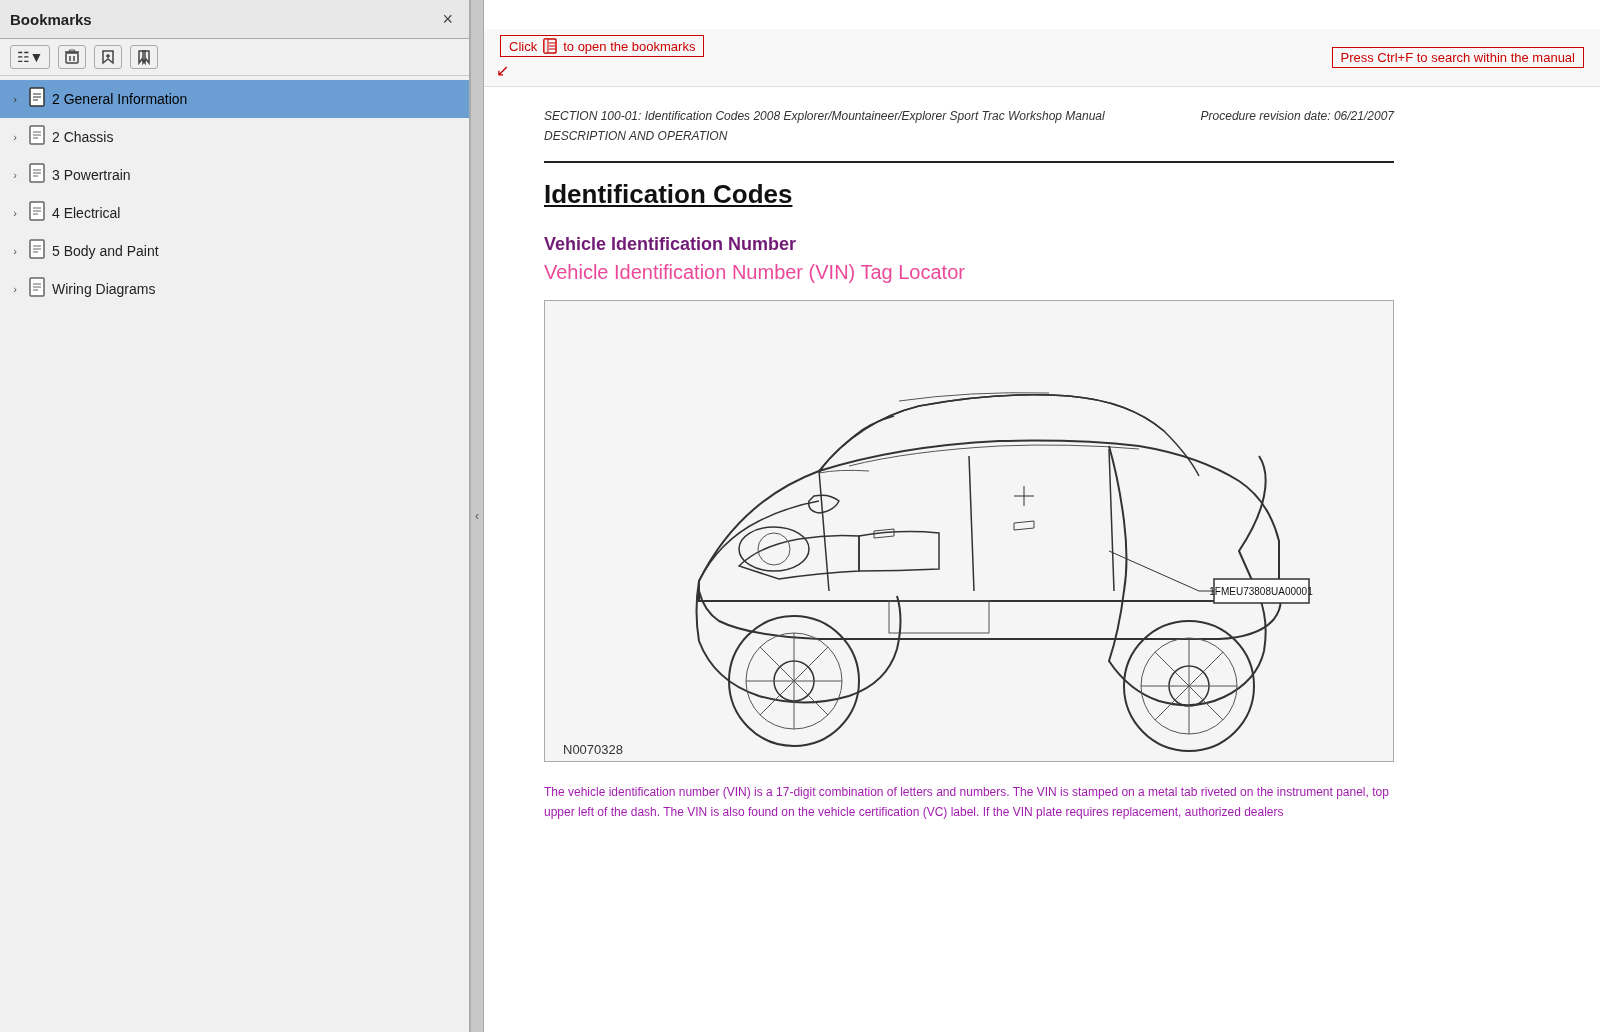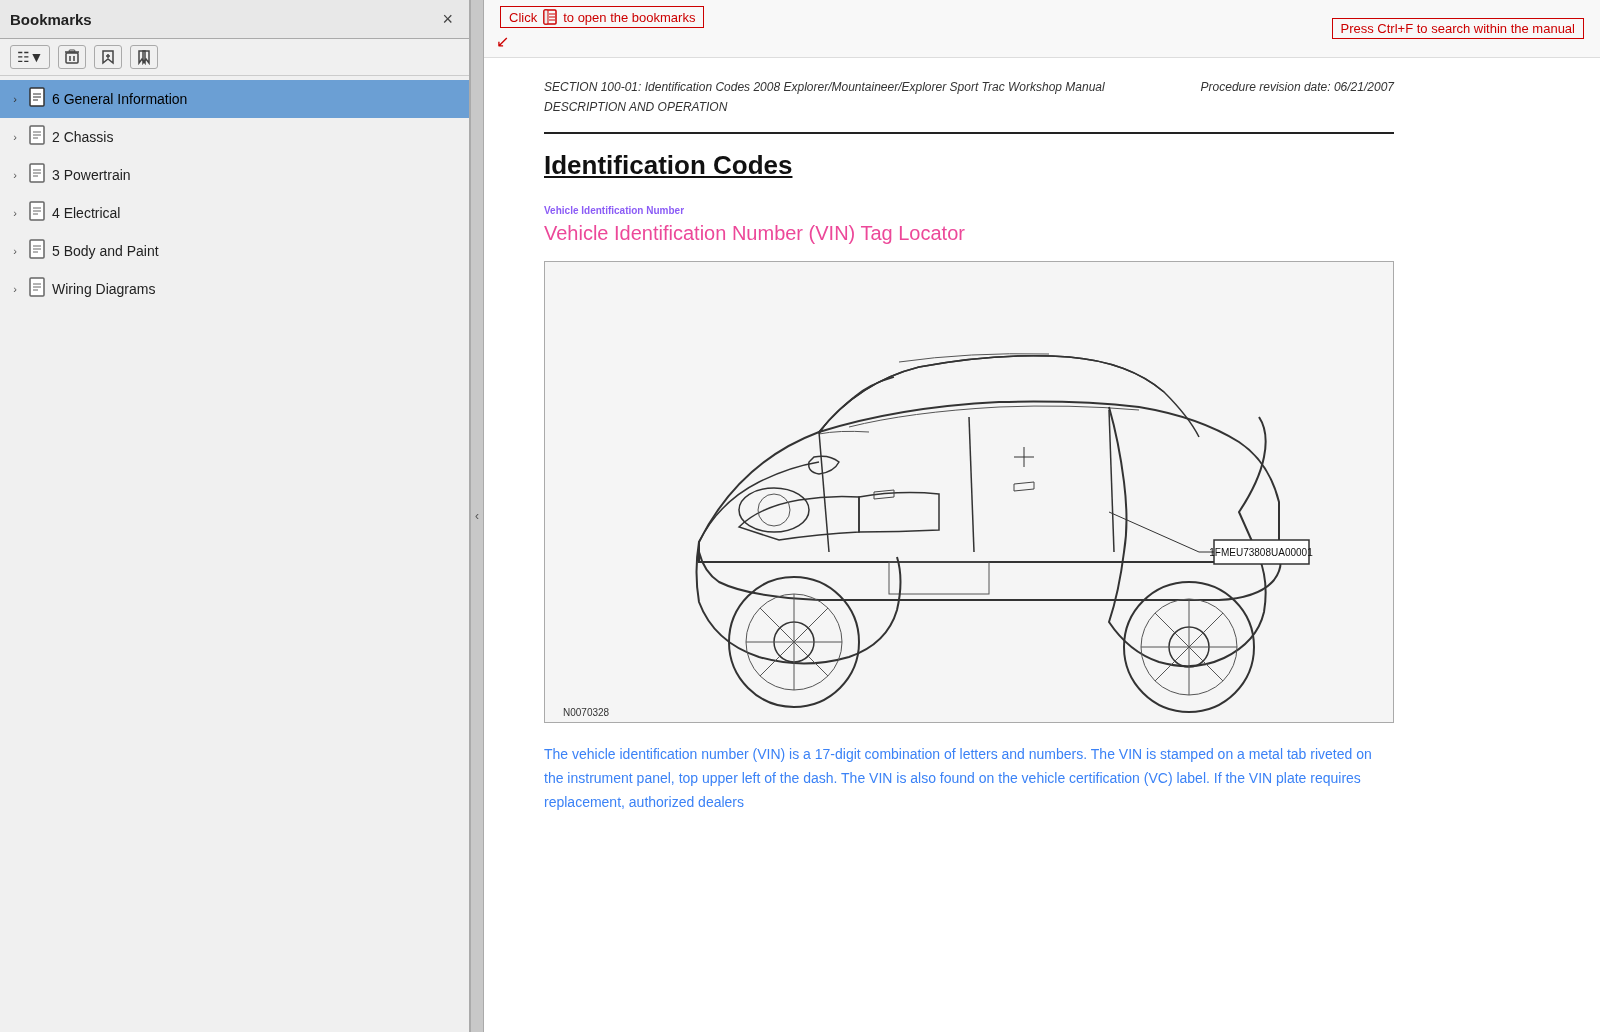--- a/index.html
+++ b/index.html
@@ -125,20 +125,21 @@
     }
 
     
     #top-hints {
       background: #f8f8f8;
       border-bottom: 1px solid #ddd;
       padding: 6px 16px;
       display: flex;
       justify-content: space-between;
       align-items: center;
+      margin-top: 29px;
     }
 
     .hint-text {
       color: #cc0000;
       font-size: 13px;
       border: 1px solid #cc0000;
       padding: 2px 8px;
       display: flex;
       align-items: center;
       gap: 4px;
@@ -179,23 +180,23 @@
 
     .doc-main-title {
       font-size: 26px;
       font-weight: bold;
       color: #111;
       margin-bottom: 24px;
       text-decoration: underline;
     }
 
     .doc-sub-heading {
-      font-size: 10px;
+      font-size: 18px;
       font-weight: bold;
-      color: #8b5cf6;
+      color: #701a75;
       margin-bottom: 6px;
     }
 
     .doc-sub-heading2 {
       font-size: 20px;
       font-weight: normal;
       color: #ec4899;
       margin-bottom: 16px;
     }
 
@@ -209,29 +210,29 @@
       position: relative;
       overflow: hidden;
     }
 
     .vin-diagram-box svg {
       width: 100%;
       height: auto;
     }
 
     .fig-caption {
-      font-size: 10px;
+      font-size: 13px;
       color: #333;
       padding: 4px 10px;
       border-top: 1px solid #ccc;
     }
 
     .doc-body-text {
-      font-size: 14px;
-      color: #3b82f6;
+      font-size: 12px;
+      color: #a21caf;
       line-height: 1.7;
     }
 
     
     #main-content::-webkit-scrollbar { width: 12px; }
     #main-content::-webkit-scrollbar-thumb { background: #aaa; border-radius: 4px; }
     #main-content::-webkit-scrollbar-track { background: #e8e8e8; }
   </style>
 </head>
 <body>
@@ -268,21 +269,21 @@
   </div>
   <div id="bookmark-list">
   <div class="bookmark-item selected">
         <span class="bookmark-chevron">›</span>
         <span class="bookmark-icon"><svg width="18" height="20" viewBox="0 0 18 20" fill="none" xmlns="http://www.w3.org/2000/svg">
       <rect x="2" y="1" width="14" height="18" rx="1" stroke="#333" stroke-width="1.5" fill="white"></rect>
       <line x1="5" y1="7" x2="13" y2="7" stroke="#333" stroke-width="1"></line>
       <line x1="5" y1="10" x2="13" y2="10" stroke="#333" stroke-width="1"></line>
       <line x1="5" y1="13" x2="10" y2="13" stroke="#333" stroke-width="1"></line>
     </svg></span>
-        <span class="bookmark-label">6 General Information</span>
+        <span class="bookmark-label">2 General Information</span>
       </div>
       <div class="bookmark-item">
         <span class="bookmark-chevron">›</span>
         <span class="bookmark-icon"><svg width="18" height="20" viewBox="0 0 18 20" fill="none" xmlns="http://www.w3.org/2000/svg">
       <rect x="2" y="1" width="14" height="18" rx="1" stroke="#666" stroke-width="1.5" fill="white"></rect>
       <line x1="5" y1="7" x2="13" y2="7" stroke="#666" stroke-width="1"></line>
       <line x1="5" y1="10" x2="13" y2="10" stroke="#666" stroke-width="1"></line>
       <line x1="5" y1="13" x2="10" y2="13" stroke="#666" stroke-width="1"></line>
     </svg></span>
         <span class="bookmark-label">2 Chassis</span>

